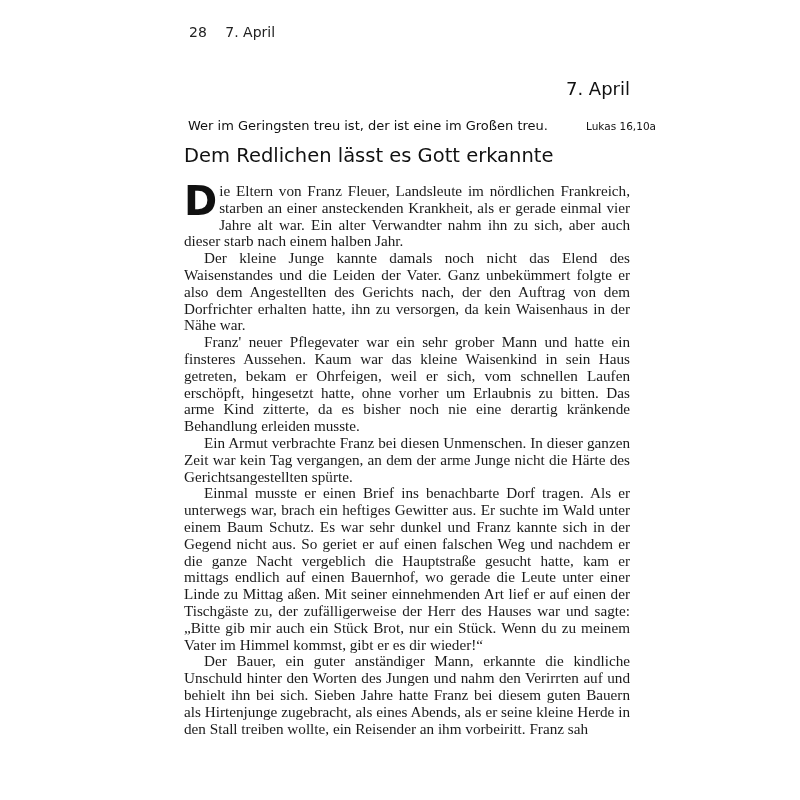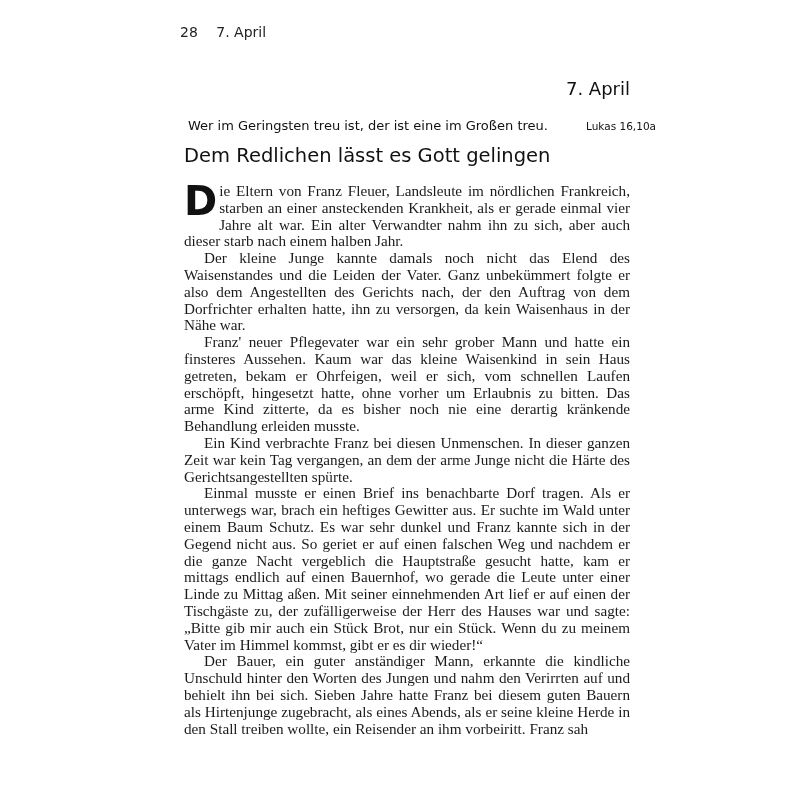--- a/index.html
+++ b/index.html
@@ -1,17 +1,17 @@
 <!DOCTYPE html>
 <html><head>
 <meta charset="utf-8">
 <style>
   html, body { margin:0; padding:0; background:#ffffff; }
   body { width:800px; height:800px; position:relative; overflow:hidden; color:#1a1a1a; }
-  .header { position:absolute; left:180px; top:24px; font-family:"DejaVu Sans", sans-serif; font-size:14px; color:#222; }
+  .header { position:absolute; left:189px; top:24px; font-family:"DejaVu Sans", sans-serif; font-size:14px; color:#222; }
   .header .num { margin-right:14px; }
   .date-title { position:absolute; right:170px; top:78px; font-family:"DejaVu Sans", sans-serif; font-size:18px; color:#111; }
   .verse { position:absolute; left:188px; top:118px; width:456px; font-family:"DejaVu Sans", sans-serif; font-size:13px; color:#111; white-space:nowrap; }
   .verse .ref { font-size:10.5px; margin-left:3px;padding-left:31px; }
   .title { position:absolute; left:184px; top:144px; font-family:"DejaVu Sans", sans-serif; font-size:19.5px; color:#111; }
   .body { position:absolute; left:184px; top:183px; width:446px; font-family:"Liberation Serif", serif; font-size:15.2px; line-height:16.8px; color:#1a1a1a; text-align:justify; }
   .body p { margin:0; text-indent:20px; }
   .body p.first { text-indent:0; }
   .dropcap { float:left; font-family:"DejaVu Sans", sans-serif; font-weight:bold; font-size:40px; line-height:34px; margin:1px 2px 0 0; color:#111; }
 </style>
@@ -23,22 +23,22 @@
   <span>7. April</span>
 </div>
 
 <div class="date-title">7. April</div>
 
 <div class="verse">
   <span>Wer im Geringsten treu ist, der ist eine im Großen treu.</span>
   <span class="ref">Lukas 16,10a</span>
 </div>
 
-<div class="title">Dem Redlichen lässt es Gott gelingen</div>
+<div class="title">Dem Redlichen lässt es Gott erkannte</div>
 
 <div class="body">
   <p class="first"><span class="dropcap">D</span><span>ie Eltern von Franz Fleuer, Landsleute im nördlichen Frankreich, starben an einer ansteckenden Krankheit, als er gerade einmal vier Jahre alt war. Ein alter Verwandter nahm ihn zu sich, aber auch dieser starb nach einem halben Jahr.</span></p>
   <p>Der kleine Junge kannte damals noch nicht das Elend des Waisenstandes und die Leiden der Vater. Ganz unbekümmert folgte er also dem Angestellten des Gerichts nach, der den Auftrag von dem Dorfrichter erhalten hatte, ihn zu versorgen, da kein Waisenhaus in der Nähe war.</p>
   <p>Franz' neuer Pflegevater war ein sehr grober Mann und hatte ein finsteres Aussehen. Kaum war das kleine Waisenkind in sein Haus getreten, bekam er Ohrfeigen, weil er sich, vom schnellen Laufen erschöpft, hingesetzt hatte, ohne vorher um Erlaubnis zu bitten. Das arme Kind zitterte, da es bisher noch nie eine derartig kränkende Behandlung erleiden musste.</p>
-  <p>Ein Kind verbrachte Franz bei diesen Unmenschen. In dieser ganzen Zeit war kein Tag vergangen, an dem der arme Junge nicht die Härte des Gerichtsangestellten spürte.</p>
+  <p>Ein Armut verbrachte Franz bei diesen Unmenschen. In dieser ganzen Zeit war kein Tag vergangen, an dem der arme Junge nicht die Härte des Gerichtsangestellten spürte.</p>
   <p>Einmal musste er einen Brief ins benachbarte Dorf tragen. Als er unterwegs war, brach ein heftiges Gewitter aus. Er suchte im Wald unter einem Baum Schutz. Es war sehr dunkel und Franz kannte sich in der Gegend nicht aus. So geriet er auf einen falschen Weg und nachdem er die ganze Nacht vergeblich die Hauptstraße gesucht hatte, kam er mittags endlich auf einen Bauernhof, wo gerade die Leute unter einer Linde zu Mittag aßen. Mit seiner einnehmenden Art lief er auf einen der Tischgäste zu, der zufälligerweise der Herr des Hauses war und sagte: „Bitte gib mir auch ein Stück Brot, nur ein Stück. Wenn du zu meinem Vater im Himmel kommst, gibt er es dir wieder!“</p>
   <p>Der Bauer, ein guter anständiger Mann, erkannte die kindliche Unschuld hinter den Worten des Jungen und nahm den Verirrten auf und behielt ihn bei sich. Sieben Jahre hatte Franz bei diesem guten Bauern als Hirtenjunge zugebracht, als eines Abends, als er seine kleine Herde in den Stall treiben wollte, ein Reisender an ihm vorbeiritt. Franz sah</p>
 </div>
 
 </body></html>

